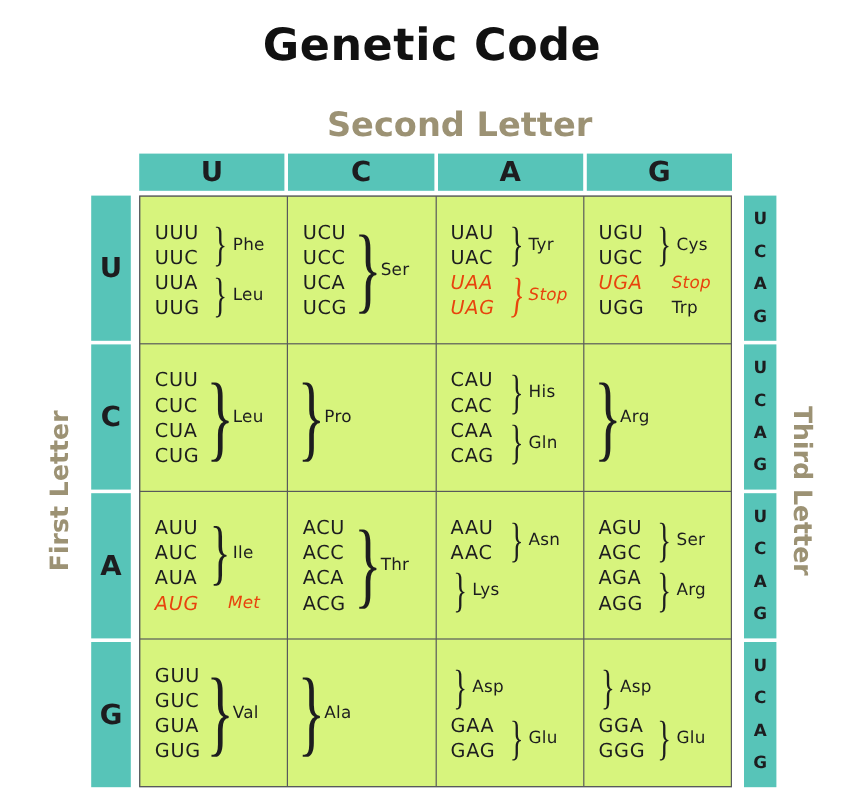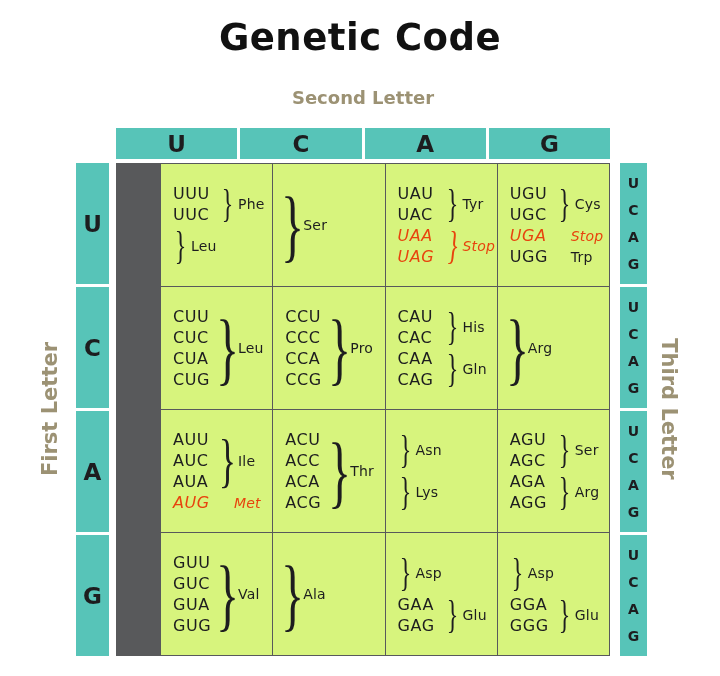--- a/index.html
+++ b/index.html
@@ -19,22 +19,22 @@
     color: var(--ink);
   }
   .stage { position: relative; width: 720px; height: 596px; background: var(--bg); }
 
   .title {
     position: absolute; top: 16px; left: 50%; transform: translateX(-50%);
     font-size: 37px; font-weight: 700; letter-spacing: 0.5px; color: #111;
     white-space: nowrap;
   }
   .second-label {
-    position: absolute; top: 87px; left: 363px; transform: translateX(-50%);
-    font-size: 18px; font-weight: 700; color: var(--olive); white-space: nowrap;
+    position: absolute; top: 87px; left: 383px; transform: translateX(-50%);
+    font-size: 28px; font-weight: 700; color: var(--olive); white-space: nowrap;
   }
   .first-label {
     position: absolute; left: 50px; top: 409px;
     transform: translate(-50%, -50%) rotate(-90deg);
     font-size: 21px; font-weight: 700; color: var(--olive); white-space: nowrap;
   }
   .third-label {
     position: absolute; left: 669px; top: 409px;
     transform: translate(-50%, -50%) rotate(90deg);
     font-size: 21px; font-weight: 700; color: var(--olive); white-space: nowrap;
@@ -54,21 +54,21 @@
     display: grid; grid-template-rows: repeat(4, 1fr); gap: 3px;
   }
   .row-cell {
     background: var(--teal); display: flex; align-items: center; justify-content: center;
     font-size: 23px; font-weight: 700; color: var(--ink);
   }
 
   .codon-grid {
     position: absolute; left: 116px; top: 163px; width: 494px; height: 493px;
     display: grid; grid-template-columns: repeat(4, 1fr); grid-template-rows: repeat(4, 1fr);
-    gap: 1px; background: var(--line); border: 1px solid var(--line); padding-left: 44px;
+    gap: 1px; background: var(--line); border: 1px solid var(--line);
   }
   .cell {
     background: var(--green);
     display: flex; flex-direction: column; justify-content: center;
     padding: 4px 2px 4px 12px; overflow: hidden;
   }
   .group { display: flex; align-items: center; color: var(--ink); }
   .group.red { color: var(--red); font-style: italic; }
   .codons { width: 47px; flex: none; }
   .codon { font-size: 16px; line-height: 21px; letter-spacing: 0.6px; white-space: nowrap; }
@@ -119,26 +119,36 @@
       <div class="cell">
         <div class="group">
           <div class="codons">
             <div class="codon">UUU</div>
             <div class="codon">UUC</div>
           </div>
           <div class="brace" style="font-size: 40px;">}</div>
           <div class="amino">Phe</div>
         </div>
         <div class="group">
+          <div class="codons">
+            <div class="codon">UUA</div>
+            <div class="codon">UUG</div>
+          </div>
           <div class="brace" style="font-size: 40px;">}</div>
           <div class="amino">Leu</div>
         </div>
       </div>
       <div class="cell">
         <div class="group">
+          <div class="codons">
+            <div class="codon">UCU</div>
+            <div class="codon">UCC</div>
+            <div class="codon">UCA</div>
+            <div class="codon">UCG</div>
+          </div>
           <div class="brace" style="font-size: 80px;">}</div>
           <div class="amino">Ser</div>
         </div>
       </div>
       <div class="cell">
         <div class="group">
           <div class="codons">
             <div class="codon">UAU</div>
             <div class="codon">UAC</div>
           </div>
@@ -183,26 +193,20 @@
             <div class="codon">CUC</div>
             <div class="codon">CUA</div>
             <div class="codon">CUG</div>
           </div>
           <div class="brace" style="font-size: 80px;">}</div>
           <div class="amino">Leu</div>
         </div>
       </div>
       <div class="cell">
         <div class="group">
-          <div class="codons">
-            <div class="codon">CCU</div>
-            <div class="codon">CCC</div>
-            <div class="codon">CCA</div>
-            <div class="codon">CCG</div>
-          </div>
           <div class="brace" style="font-size: 80px;">}</div>
           <div class="amino">Pro</div>
         </div>
       </div>
       <div class="cell">
         <div class="group">
           <div class="codons">
             <div class="codon">CAU</div>
             <div class="codon">CAC</div>
           </div>
@@ -248,20 +252,24 @@
             <div class="codon">ACC</div>
             <div class="codon">ACA</div>
             <div class="codon">ACG</div>
           </div>
           <div class="brace" style="font-size: 80px;">}</div>
           <div class="amino">Thr</div>
         </div>
       </div>
       <div class="cell">
         <div class="group">
+          <div class="codons">
+            <div class="codon">AAU</div>
+            <div class="codon">AAC</div>
+          </div>
           <div class="brace" style="font-size: 40px;">}</div>
           <div class="amino">Asn</div>
         </div>
         <div class="group">
           <div class="brace" style="font-size: 40px;">}</div>
           <div class="amino">Lys</div>
         </div>
       </div>
       <div class="cell">
         <div class="group">

